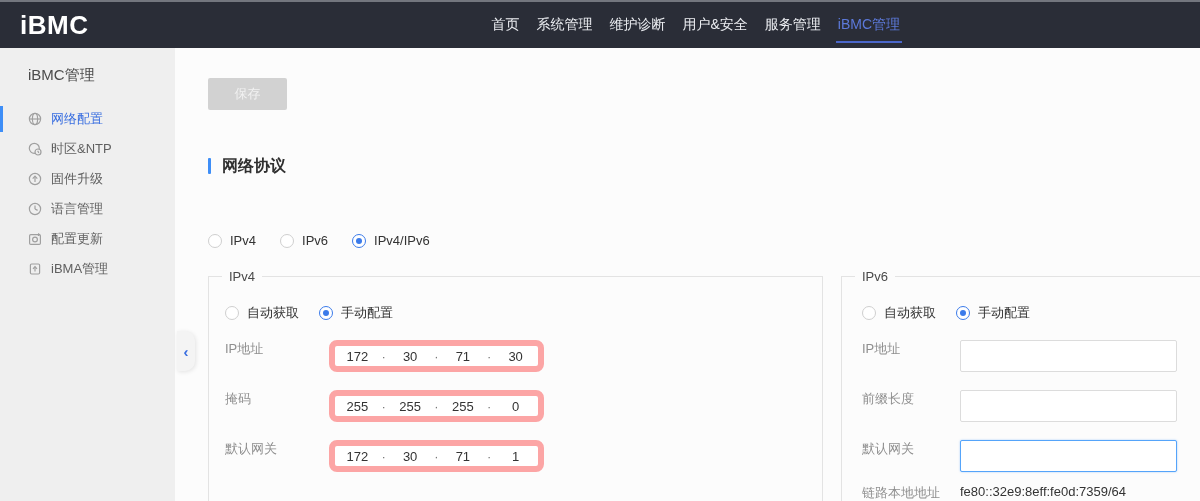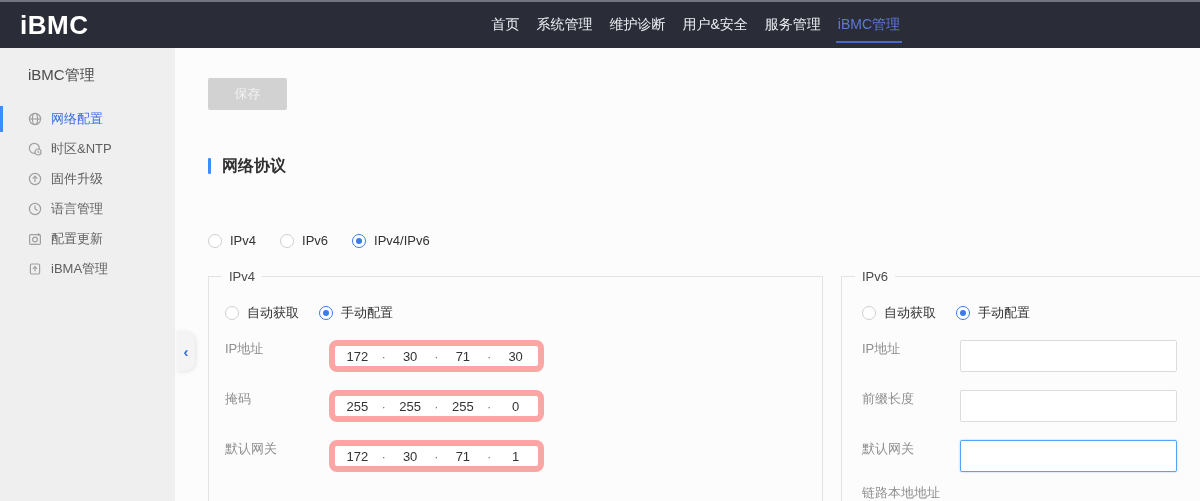--- a/index.html
+++ b/index.html
@@ -280,18 +280,19 @@
           <input class="txt-input" value="" style="">
         </div>
 
         <div class="frow">
           <span class="flabel">默认网关</span>
           <input class="txt-input focused" value="" style="">
         </div>
 
         <div class="frow static">
           <span class="flabel">链路本地地址</span>
+          <span class="fvalue">fe80::32e9:8eff:fe0d:7359/64</span>
         </div>
       </section>
 
     </div>
   </main>
 </div>
 
 </body></html>

